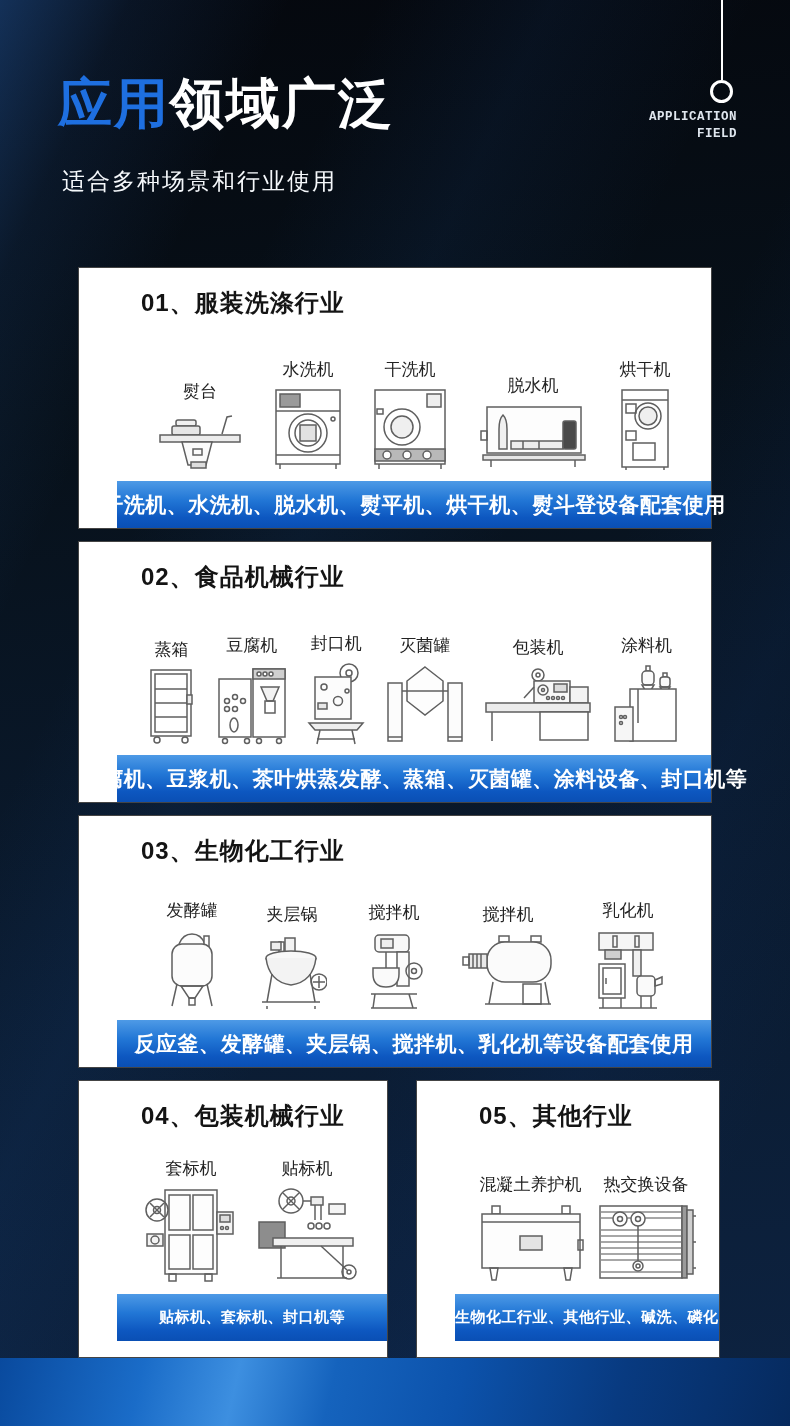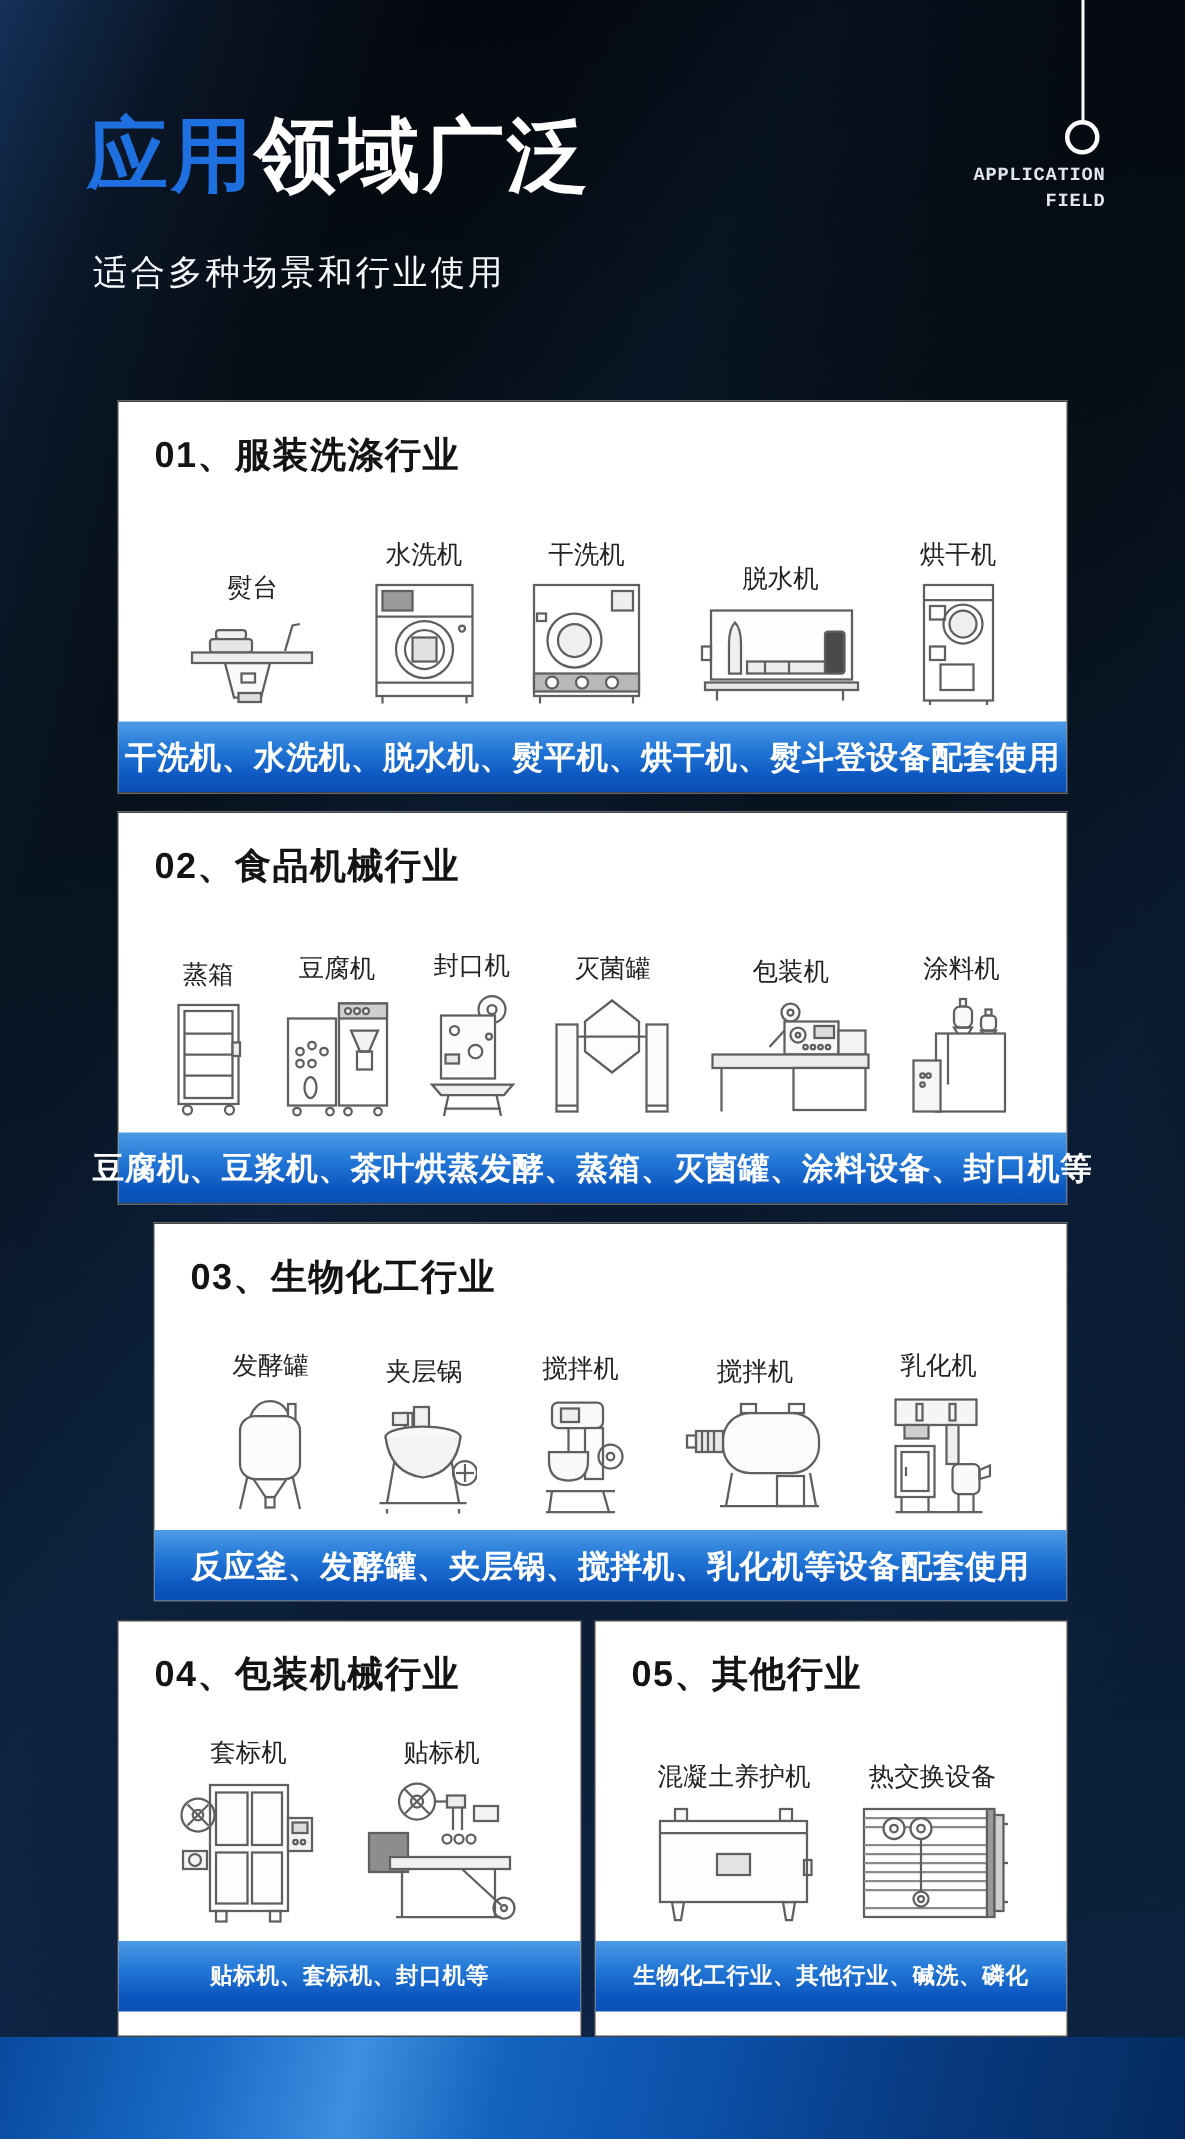--- a/index.html
+++ b/index.html
@@ -21,32 +21,32 @@
   .hero-title{position:absolute;left:58px;top:68px;margin:0;font-size:54px;font-weight:bold;
     letter-spacing:2px;color:#fff;white-space:nowrap;font-family:Liberation Mono, monospace;}
   .hero-title .hl{color:#1e6fe0;}
   .hero-sub{position:absolute;left:62px;top:166px;margin:0;font-size:23px;color:#f5f8fb;letter-spacing:2px;}
   .deco-line{position:absolute;top:0;right:67px;width:2px;height:80px;background:#fff;}
   .deco-circle{position:absolute;top:80px;right:57px;width:17px;height:17px;border:3px solid #fff;border-radius:50%;}
   .deco-text{position:absolute;top:109px;right:53px;text-align:right;color:#dfe6ee;
     font-size:12.5px;font-weight:bold;letter-spacing:.5px;line-height:17px;font-family:Liberation Mono, monospace;}
   
   .cards{position:absolute;left:78px;top:267px;width:634px;}
-  .card{background:#fff;border:1px solid #444;margin-bottom:12px;display:flex;flex-direction:column;box-sizing:border-box;}
+  .card{background:#fff;border:1px solid #444;margin-bottom:12px;display:flex;flex-direction:column;box-sizing:border-box;padding-left:38px;}
   .card-title{margin:0;padding:19px 0 0 24px;font-size:24px;font-weight:bold;color:#141414;letter-spacing:1px;}
   .machines{flex:1;display:flex;align-items:flex-end;justify-content:space-evenly;padding:4px 10px 10px;}
   .machine{display:flex;flex-direction:column;align-items:center;margin:0;}
   .m-label{font-size:17px;color:#222;margin-bottom:6px;white-space:nowrap;}
   .banner{height:47px;flex:none;display:flex;align-items:center;justify-content:center;
     color:#fff;font-weight:bold;font-size:21px;letter-spacing:.5px;white-space:nowrap;
     background:linear-gradient(180deg,#4e9ae6 0%,#2277d6 40%,#0d57c0 78%,#0a4fb4 100%);}
-  .bottom-row{display:flex;gap:8px;}
+  .bottom-row{display:flex;gap:28px;}
   .card-sm{padding-bottom:16px;}
   .card-sm .banner{font-size:15px;}
-  .c1{height:262px;} .c2{height:262px;} .c3{height:253px;margin-left:24px;}
+  .c1{height:262px;} .c2{height:262px;} .c3{height:253px;}
   .card-sm{height:278px;} .c4{width:310px;flex:none;} .c5{flex:1;}
   svg{display:block;}
 </style>
 </head>
 <body>
 
 <div class="page">
   <div class="streaks"></div>
 
   <h1 class="hero-title"><span class="hl">应用</span><span>领域广泛</span></h1>

